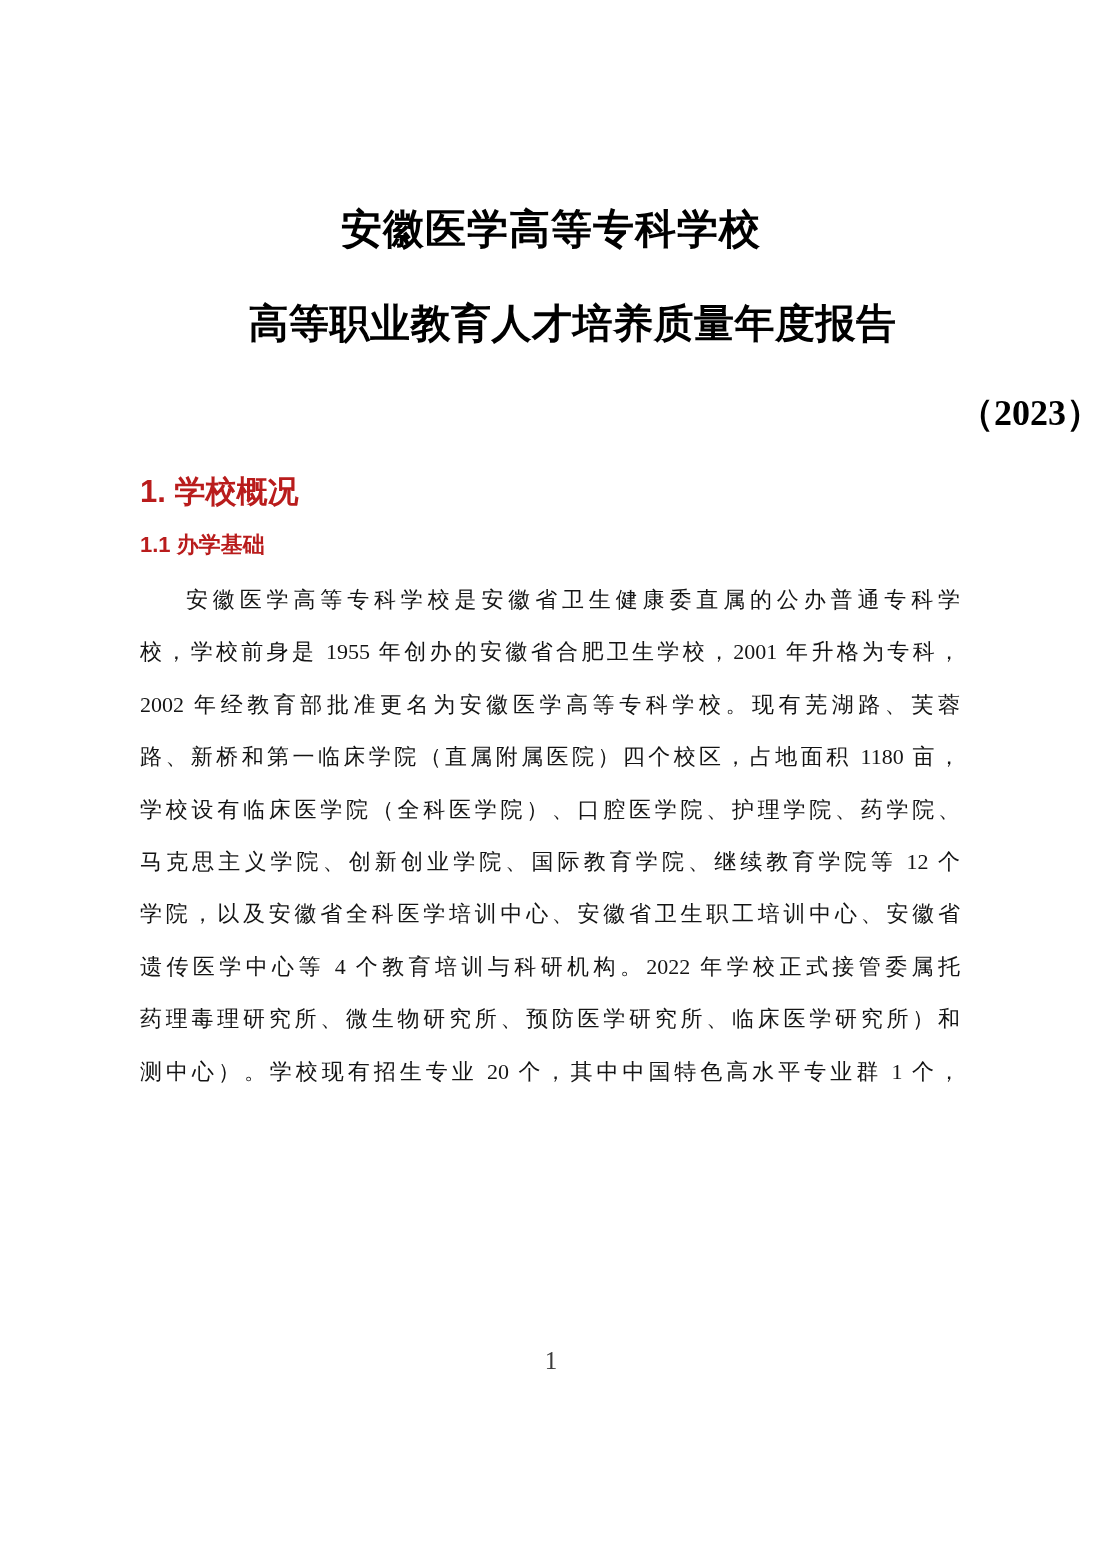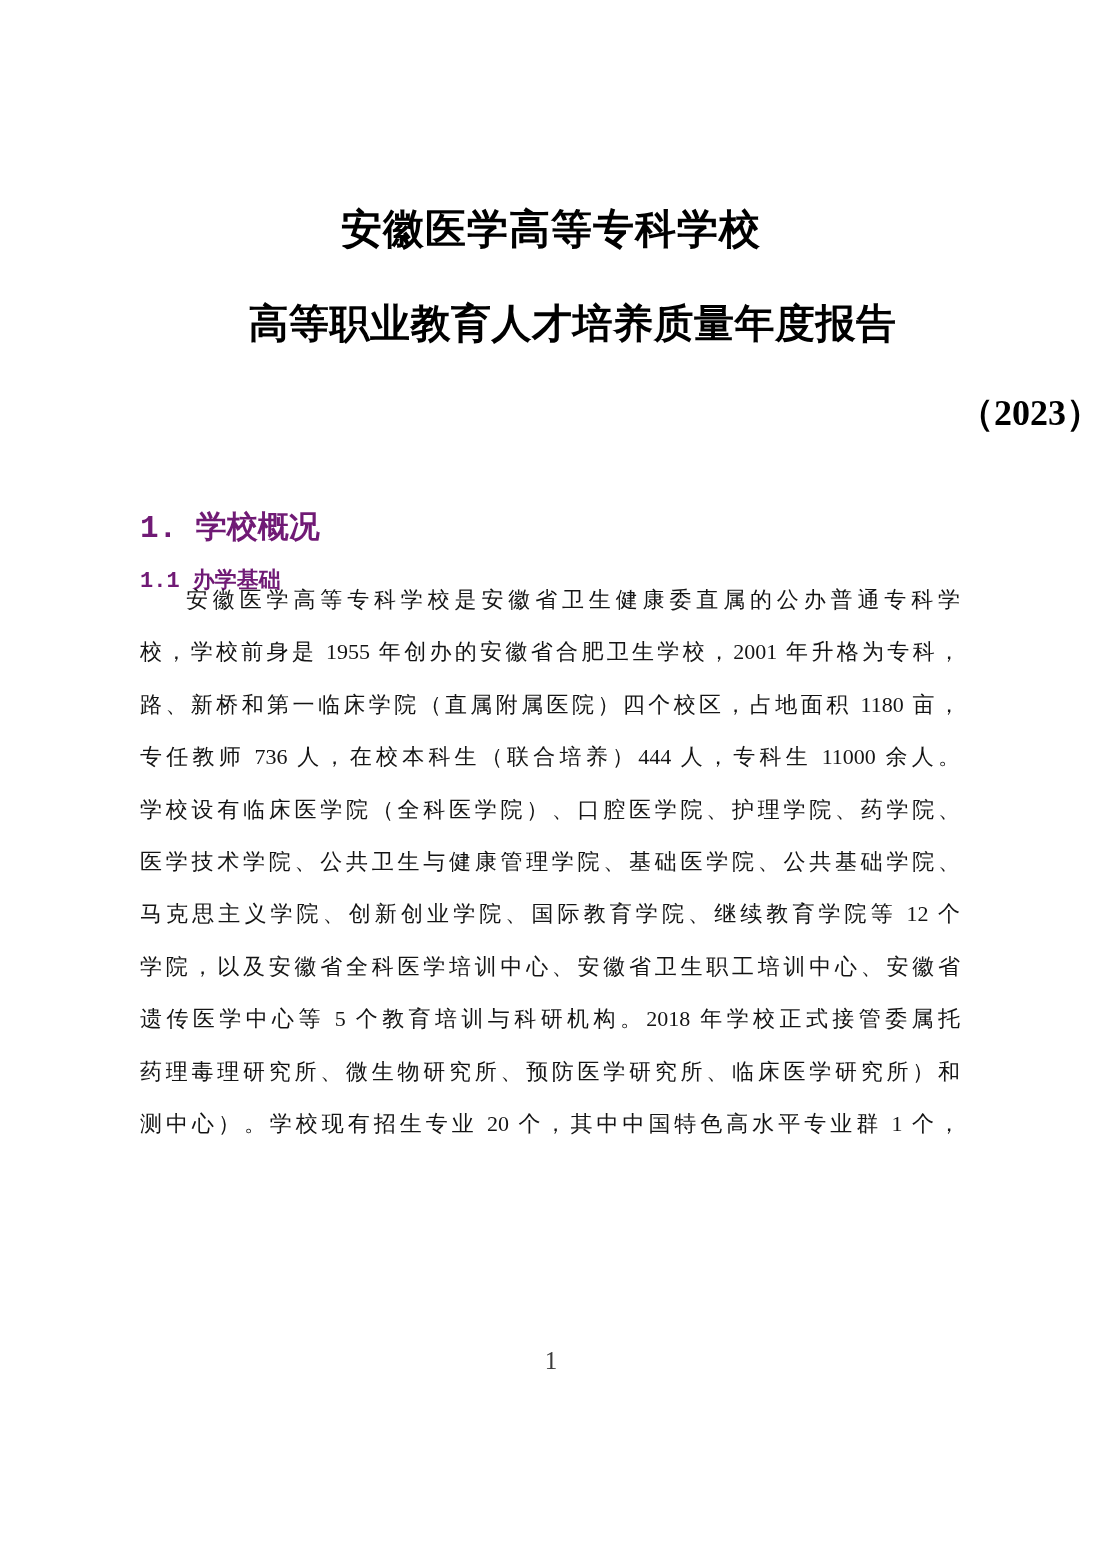--- a/index.html
+++ b/index.html
@@ -47,25 +47,24 @@
     line-height: 44px;
     padding-left: 80px;
     box-sizing: border-box;
     font-family: "Liberation Serif", "DejaVu Serif", serif;
     text-align: right;
   }
   
   .sec-heading {
     position: absolute;
     left: 140px;
-    font-family: Liberation Mono, monospace;
+    font-family: Liberation Sans, sans-serif;
     font-weight: 700;
-    color: #701a75;
+    color: #b91c1c;
     white-space: nowrap;
-    margin-top: 37px;
   }
   .h-level1 {
     top: 474px;
     font-size: 31px;
     line-height: 36px;
   }
   .h-level2 {
     top: 529px;
     font-size: 22px;
     line-height: 32px;
@@ -114,26 +113,25 @@
   <div class="doc-title title-3">（2023）</div>
 
   <div class="sec-heading h-level1">1. 学校概况</div>
 
   <div class="sec-heading h-level2">1.1 办学基础</div>
 
   <div class="para">
 
   <div class="line">安徽医学高等专科学校是安徽省卫生健康委直属的公办普通专科学</div>
       <div class="line">校，学校前身是 1955 年创办的安徽省合肥卫生学校，2001 年升格为专科，</div>
+      <div class="line">2002 年经教育部批准更名为安徽医学高等专科学校。现有芜湖路、芙蓉</div>
       <div class="line">路、新桥和第一临床学院（直属附属医院）四个校区，占地面积 1180 亩，</div>
-      <div class="line">专任教师 736 人，在校本科生（联合培养）444 人，专科生 11000 余人。</div>
       <div class="line">学校设有临床医学院（全科医学院）、口腔医学院、护理学院、药学院、</div>
-      <div class="line">医学技术学院、公共卫生与健康管理学院、基础医学院、公共基础学院、</div>
       <div class="line">马克思主义学院、创新创业学院、国际教育学院、继续教育学院等 12 个</div>
       <div class="line">学院，以及安徽省全科医学培训中心、安徽省卫生职工培训中心、安徽省</div>
-      <div class="line">遗传医学中心等 5 个教育培训与科研机构。2018 年学校正式接管委属托</div>
+      <div class="line">遗传医学中心等 4 个教育培训与科研机构。2022 年学校正式接管委属托</div>
       <div class="line">药理毒理研究所、微生物研究所、预防医学研究所、临床医学研究所）和</div>
       <div class="line">测中心）。学校现有招生专业 20 个，其中中国特色高水平专业群 1 个，</div>
     </div>
 
   <div class="page-number">1</div>
 
 </div>
 
 </body></html>

